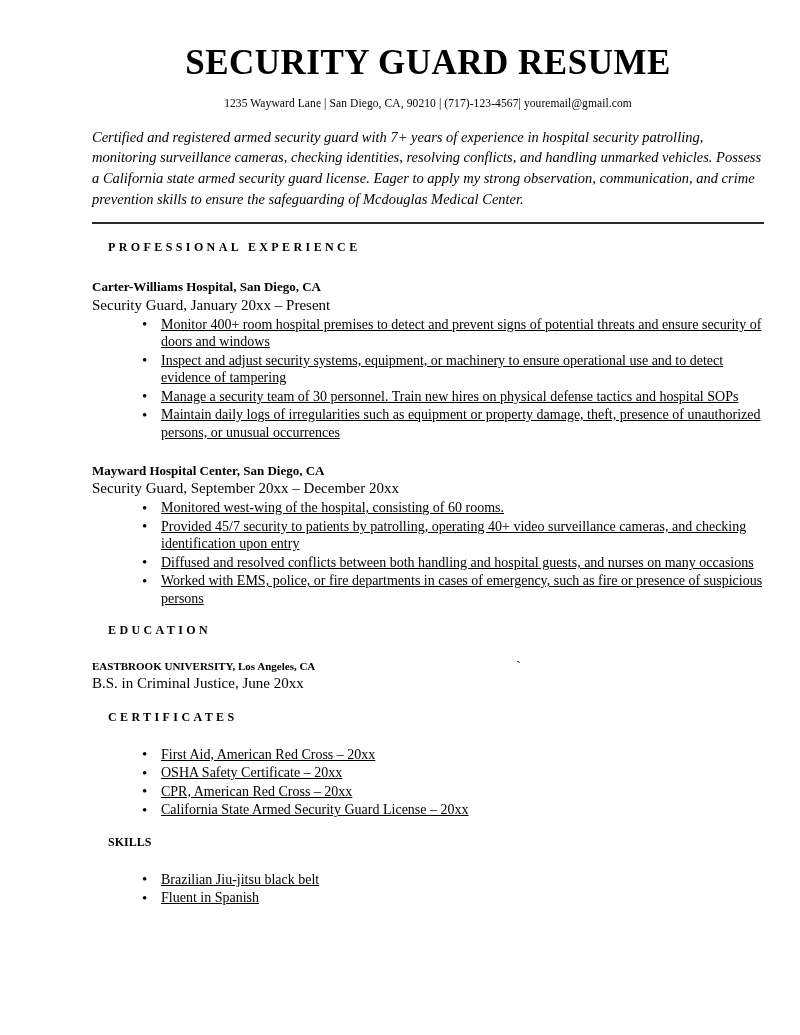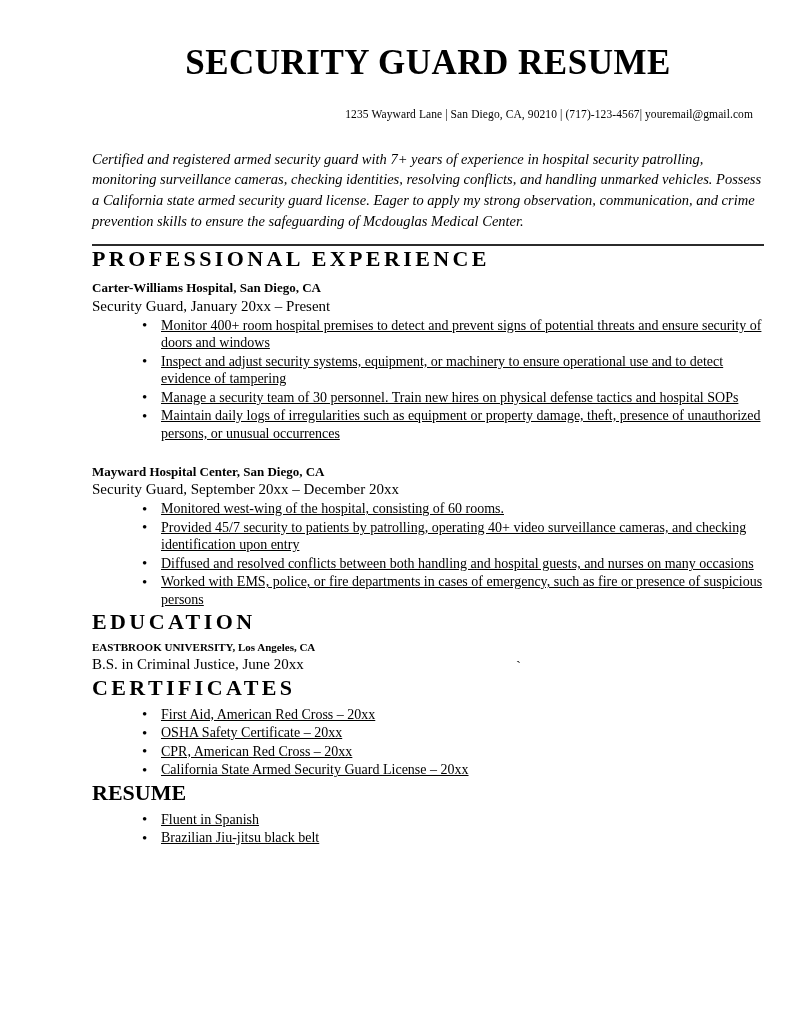--- a/index.html
+++ b/index.html
@@ -35,23 +35,23 @@
     text-align: center;
     font-size: 35px;
     font-weight: bold;
     letter-spacing: 0.5px;
     margin: 0;
     padding-top: 44px;
     line-height: 1.1;
     font-family: "Liberation Serif", "DejaVu Serif", serif;
   }
   .contact-line {
-    text-align: right;
+    text-align: center;
     font-size: 11.5px;
-    margin: 11px;
+    margin: 0;
     padding-top: 14px;
     letter-spacing: 0.1px;
   }
 
   
   .summary {
     font-style: italic;
     font-size: 14.5px;
     line-height: 1.43;
     margin: 0;
@@ -62,24 +62,24 @@
   
   .section-rule {
     border: 0;
     border-top: 2px solid #2b2b2b;
     margin: 13px 0 0 0;
     width: 100%;
   }
 
   
   .section-heading {
-    font-size: 22px;
+    font-size: 12px;
     font-weight: bold;
     letter-spacing: 3.4px;
-    margin: 0;
+    margin: 16px;
     padding-bottom: 5px;
   }
   .section-heading.no-track {
     letter-spacing: 0;
   }
 
   
   .job {
     padding-top: 2px;
   }
@@ -192,22 +192,22 @@
     <p class="edu-degree">B.S. in Criminal Justice, June 20xx</p>
 
     <h2 class="section-heading">CERTIFICATES</h2>
     <ul class="bullets bullets-compact">
       <li>First Aid, American Red Cross – 20xx</li>
       <li>OSHA Safety Certificate – 20xx</li>
       <li>CPR, American Red Cross – 20xx</li>
       <li>California State Armed Security Guard License – 20xx</li>
     </ul>
 
-    <h2 class="section-heading no-track">RESUME</h2>
+    <h2 class="section-heading no-track">SKILLS</h2>
     <ul class="bullets bullets-compact">
+      <li>Brazilian Jiu-jitsu black belt</li>
       <li>Fluent in Spanish</li>
-      <li>Brazilian Jiu-jitsu black belt</li>
     </ul>
 
   </div>
 
   <span class="stray-mark">`</span>
 </div>
 
 </body></html>

